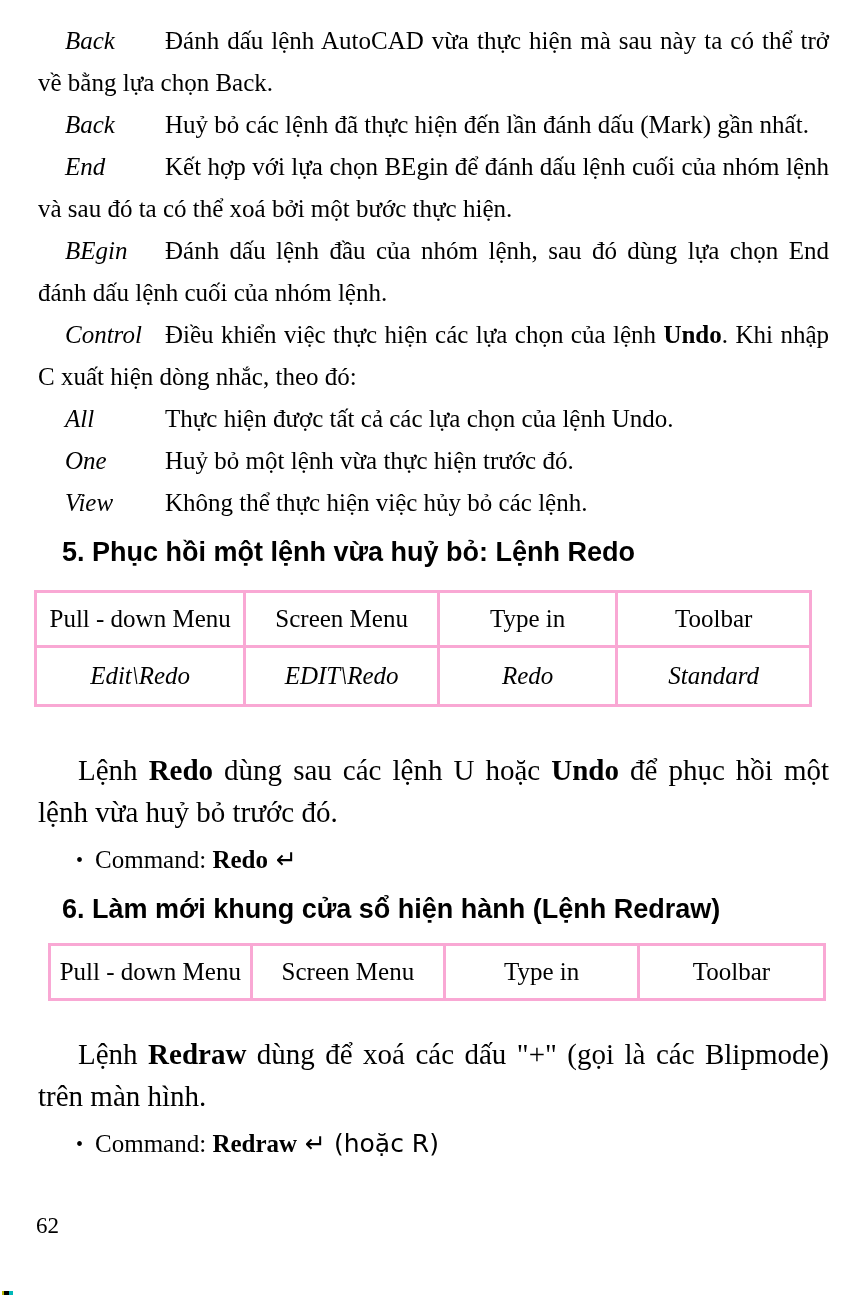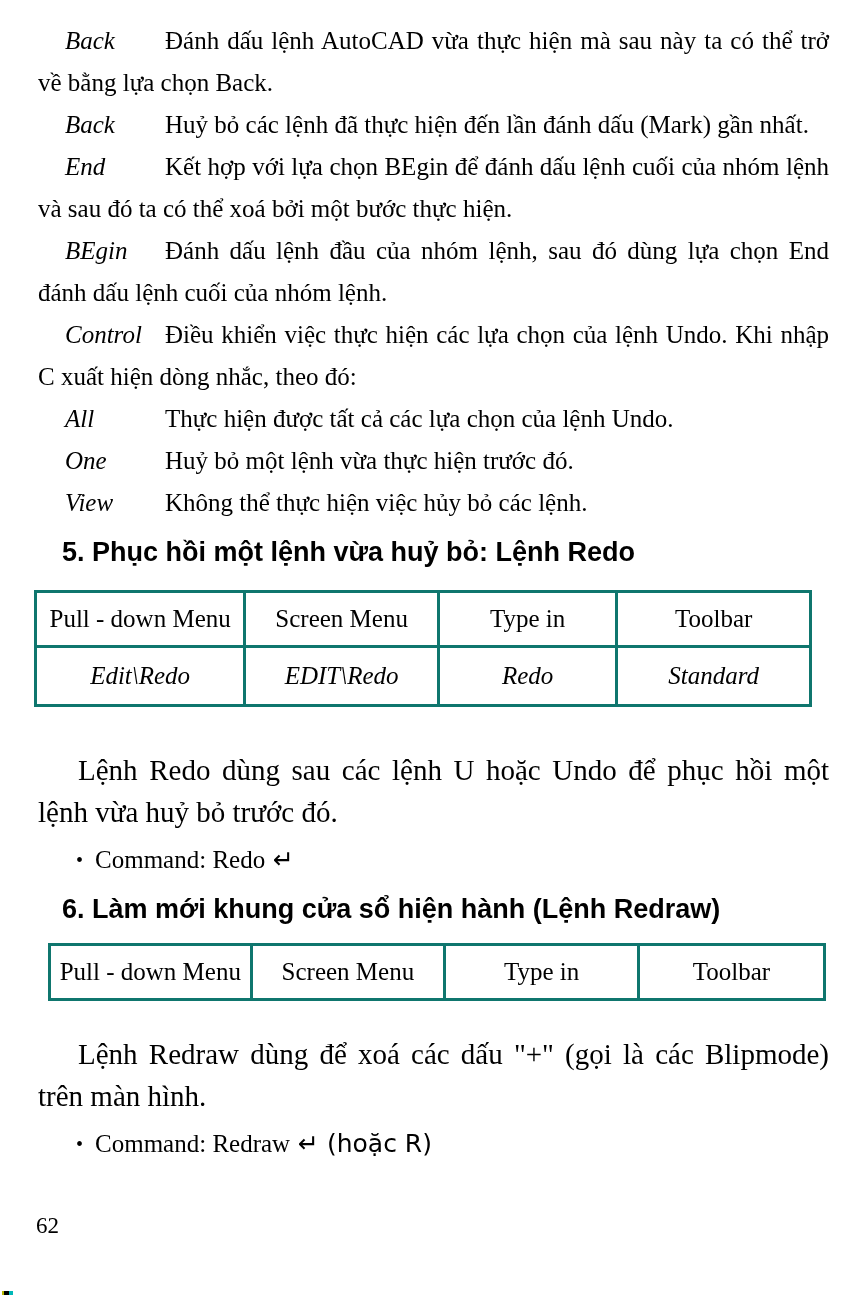--- a/index.html
+++ b/index.html
@@ -40,21 +40,21 @@
   }
 
   
   table.cmdtable {
     border-collapse: collapse;
     width: 778px;
     font-size: 25px;
     table-layout: fixed;
   }
   table.cmdtable th, table.cmdtable td {
-    border: 3px solid #0f766e;
+    border: 3px solid #f9a8d4;
     text-align: center;
     padding: 0 4px;
   }
   table.cmdtable th {
     font-weight: normal;
     height: 52px;
   }
   table.cmdtable td {
     font-style: italic;
     height: 56px;
@@ -101,21 +101,21 @@
   
   .scan-artifact {
     position: absolute;
     left: 2px;
     top: 1291px;
     width: 11px;
     height: 4px;
     background: linear-gradient(90deg, #b8b800 0 2px, #000 2px 7px, #00b8b8 7px 11px);
   }
 
-  b { font-weight: normal; }
+  b { font-weight: bold; }
 </style>
 </head>
 <body>
 
 <div class="content">
 
   <p class="def">
     <span class="term">Back</span><span>Đánh dấu lệnh AutoCAD vừa thực hiện mà sau này ta có thể trở về bằng lựa chọn Back.</span>
   </p>
   <p class="def">

